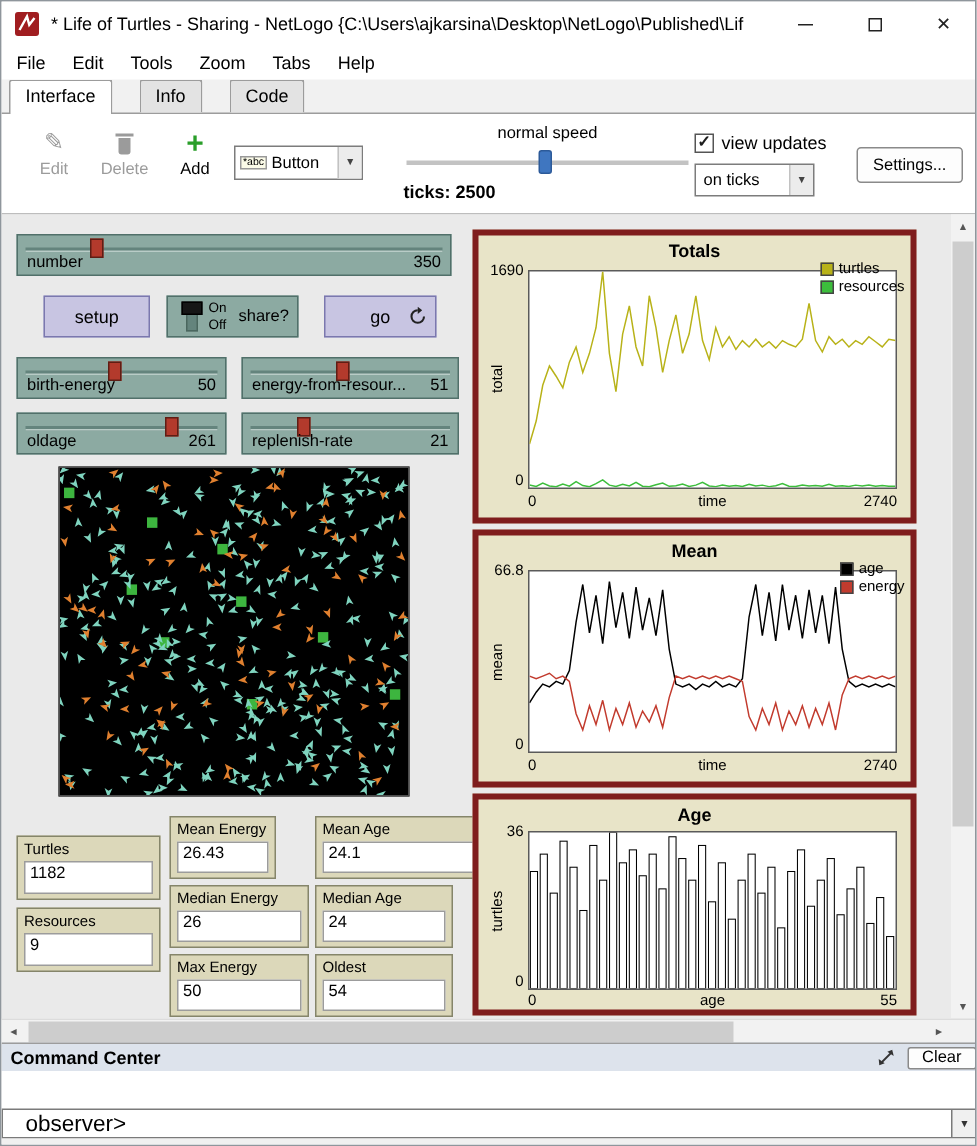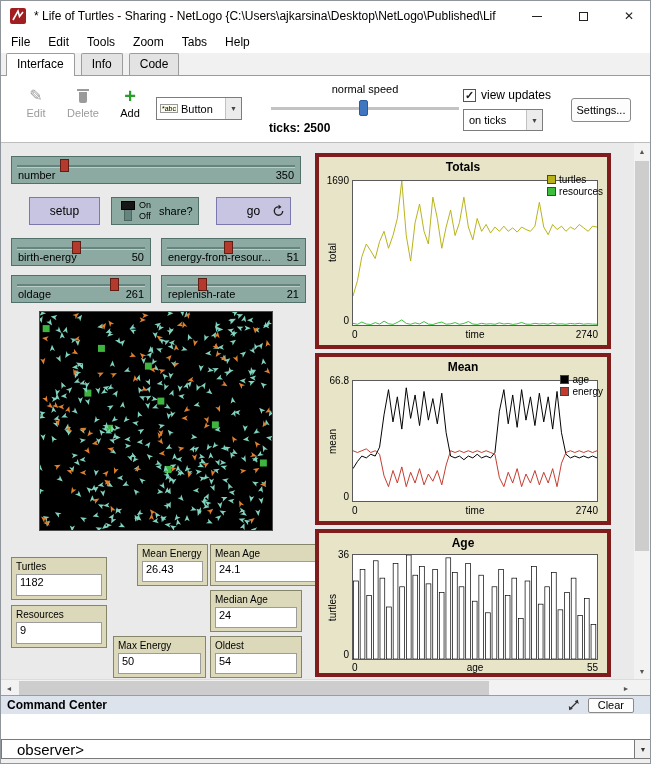--- a/index.html
+++ b/index.html
@@ -12,21 +12,21 @@
 .win-controls{display:flex;height:30px;flex:none}
 .win-btn{width:46px;display:flex;align-items:center;justify-content:center}
 .min-glyph{width:10px;height:1px;background:#222;display:block}
 .max-glyph{width:9px;height:9px;border:1px solid #222;display:block}
 .close-glyph{font-size:12px;color:#222;line-height:1}
 
 .menubar{position:absolute;left:0;top:30px;width:651px;height:22px;background:#fff;display:flex;align-items:center;font-size:12px}
 .menu-item{padding:2px 8px;margin-left:2px}
 
 .tabbar{position:absolute;left:0;top:52px;width:651px;height:23px;background:#f1f1f1;border-bottom:1px solid #9c9c9c;display:flex;align-items:flex-end;padding-left:5px}
-.tab{font-size:12px;padding:3px 10px 4px;border:1px solid #9c9c9c;border-bottom:none;border-radius:2px 2px 0 0;background:#e3e3e3;margin-right:6px;position:relative}
+.tab{font-size:12px;padding:3px 10px 4px;border:1px solid #9c9c9c;border-bottom:none;border-radius:2px 2px 0 0;background:#e3e3e3;margin-right:18px;position:relative}
 .tab.active{background:#fff;top:1px;padding-bottom:5px}
 
 .toolbar{position:absolute;left:0;top:75px;width:651px;height:67px;background:#fff;border-bottom:1px solid #bdbdbd}
 .tb-btn{position:absolute;text-align:center;font-size:11px;color:#9b9b9b}
 .tb-btn .tb-label{display:block;margin-top:3px}
 .tb-btn.enabled{color:#000}
 .pencil-icon{font-size:16px;color:#9b9b9b;line-height:16px;display:block;height:16px}
 .trash-icon{width:12px;height:16px;margin:0 auto;position:relative;display:block}
 .trash-lid{position:absolute;left:0;top:1px;width:12px;height:2px;background:#9b9b9b}
 .trash-body{position:absolute;left:2px;top:4px;width:8px;height:11px;background:#9b9b9b;border-radius:0 0 2px 2px}
@@ -38,21 +38,21 @@
 .speed-label{position:absolute;left:268px;top:7px;width:192px;text-align:center;font-size:11px;color:#000}
 .speed-slider{position:absolute;left:270px;top:24px;width:188px;height:16px}
 .speed-track{position:absolute;left:0;top:7px;width:100%;height:3px;background:#c3c3c3}
 .speed-thumb{position:absolute;top:0;left:88px;width:9px;height:16px;background:#3f76c0;border:1px solid #2c5a99;border-radius:2px}
 .ticks-label{position:absolute;left:268px;top:45px;width:192px;text-align:left;font-size:12px;font-weight:bold;color:#000}
 .vu-row{position:absolute;left:462px;top:12px;display:flex;align-items:center;font-size:12px;color:#000}
 .checkbox{width:13px;height:13px;border:1px solid #555;background:#fff;display:flex;align-items:center;justify-content:center;margin-right:5px}
 .check-glyph{font-size:11px;line-height:1;color:#1d1d1d;font-weight:bold}
 .select{position:absolute;left:462px;top:33px;width:80px;height:22px;background:#fff;border:1px solid #7c7c7c;display:flex;align-items:center;font-size:11px;padding-left:5px;color:#000}
 .select-arrow{margin-left:auto;width:16px;height:100%;display:flex;align-items:center;justify-content:center;font-size:7px;color:#444;border-left:1px solid #c2c2c2;background:#ececec}
-.settings-btn{position:absolute;left:570px;top:22px;width:60px;height:24px;background:#fdfdfd;border:1px solid #8a8a8a;border-radius:3px;font-size:11px;display:flex;align-items:center;justify-content:center;color:#000}
+.settings-btn{position:absolute;left:570px;top:22px;width:71px;height:24px;background:#fdfdfd;border:1px solid #8a8a8a;border-radius:3px;font-size:11px;display:flex;align-items:center;justify-content:center;color:#000}
 
 .main{position:absolute;left:0;top:142px;width:651px;height:536px;background:#eaeaea}
 .slider{position:absolute;background:#8caaa2;border:1px solid #51706a}
 .slider-groove{position:absolute;left:5px;right:5px;top:8px;height:3px;background:#64847d;border-bottom:1px solid #b9ccc7}
 .slider-handle{position:absolute;top:2px;width:9px;height:13px;background:#b33a2c;border:1px solid #5f1d14}
 .slider-label{position:absolute;left:6px;bottom:2px;font-size:11px;color:#000}
 .slider-value{position:absolute;right:6px;bottom:2px;font-size:11px;color:#000}
 .nl-button{position:absolute;background:#c8c5e2;border:1px solid #7b78ae;display:flex;align-items:center;justify-content:center;font-size:12px;color:#000}
 .forever-icon{position:absolute;right:5px;top:50%;transform:translateY(-50%);width:13px;height:13px}
 .switch{position:absolute;background:#8caaa2;border:1px solid #51706a}
@@ -83,21 +83,21 @@
 .vthumb{position:absolute;left:1px;top:18px;width:14px;height:390px;background:#cdcdcd}
 .hscroll{position:absolute;left:0;top:678px;width:651px;height:16px;background:#f2f2f2;border-top:1px solid #dcdcdc}
 .hscroll .sb-left{position:absolute;left:0;top:0;width:16px;height:16px}
 .hscroll .sb-right{position:absolute;right:18px;top:0;width:16px;height:16px}
 .hthumb{position:absolute;left:18px;top:1px;width:470px;height:14px;background:#cdcdcd}
 .sb-corner{position:absolute;right:0;top:0;width:17px;height:16px;background:#f2f2f2}
 
 .cc-header{position:absolute;left:0;top:694px;width:651px;height:19px;background:#dde3ec;border-top:1px solid #9c9c9c;display:flex;align-items:center}
 .cc-title{font-size:12px;font-weight:bold;margin-left:6px;flex:1;color:#000}
 .cc-popout{width:15px;height:14px;margin-right:6px;display:flex;align-items:center;justify-content:center}
-.cc-clear{margin-right:18px;font-size:11px;background:#fdfdfd;border:1px solid #8a8a8a;border-radius:2px;padding:0 9px;height:15px;line-height:13px;color:#000}
+.cc-clear{margin-right:1px;font-size:11px;background:#fdfdfd;border:1px solid #8a8a8a;border-radius:2px;padding:0 9px;height:15px;line-height:13px;color:#000}
 .cc-output{position:absolute;left:0;top:713px;width:651px;height:25px;background:#fff}
 .cc-prompt{position:absolute;left:0;top:738px;width:651px;height:20px;background:#fff;border:1px solid #7a7a7a;display:flex;align-items:center}
 .cc-prompt-label{font-size:15px;margin-left:15px;color:#000}
 .cc-input{flex:1;height:100%}
 .cc-dd{width:17px;height:100%;border-left:1px solid #7a7a7a;background:#f0f0f0;display:flex;align-items:center;justify-content:center;font-size:7px;color:#333}
 .bottom-strip{position:absolute;left:0;top:758px;width:651px;height:6px;background:#f0f0f0}
 </style>
 </head>
 <body>
 
@@ -659,23 +659,27 @@
     </div>
 
     <div class="monitor" style="left:10px;top:414px;width:96px;height:43px;">
       <span class="monitor-label">Turtles</span>
       <div class="monitor-value">1182</div>
     </div>
     <div class="monitor" style="left:10px;top:462px;width:96px;height:43px;">
       <span class="monitor-label">Resources</span>
       <div class="monitor-value">9</div>
     </div>
-    <div class="monitor" style="left:112px;top:401px;width:71px;height:42px;margin-left:24px;">
+    <div class="monitor" style="left:112px;top:401px;width:71px;height:42px;">
       <span class="monitor-label">Mean Energy</span>
       <div class="monitor-value">26.43</div>
+    </div>
+    <div class="monitor" style="left:112px;top:447px;width:93px;height:42px;">
+      <span class="monitor-label">Median Energy</span>
+      <div class="monitor-value">26</div>
     </div>
     <div class="monitor" style="left:112px;top:493px;width:93px;height:42px;">
       <span class="monitor-label">Max Energy</span>
       <div class="monitor-value">50</div>
     </div>
     <div class="monitor" style="left:209px;top:401px;width:112px;height:42px;">
       <span class="monitor-label">Mean Age</span>
       <div class="monitor-value">24.1</div>
     </div>
     <div class="monitor" style="left:209px;top:447px;width:92px;height:42px;">

